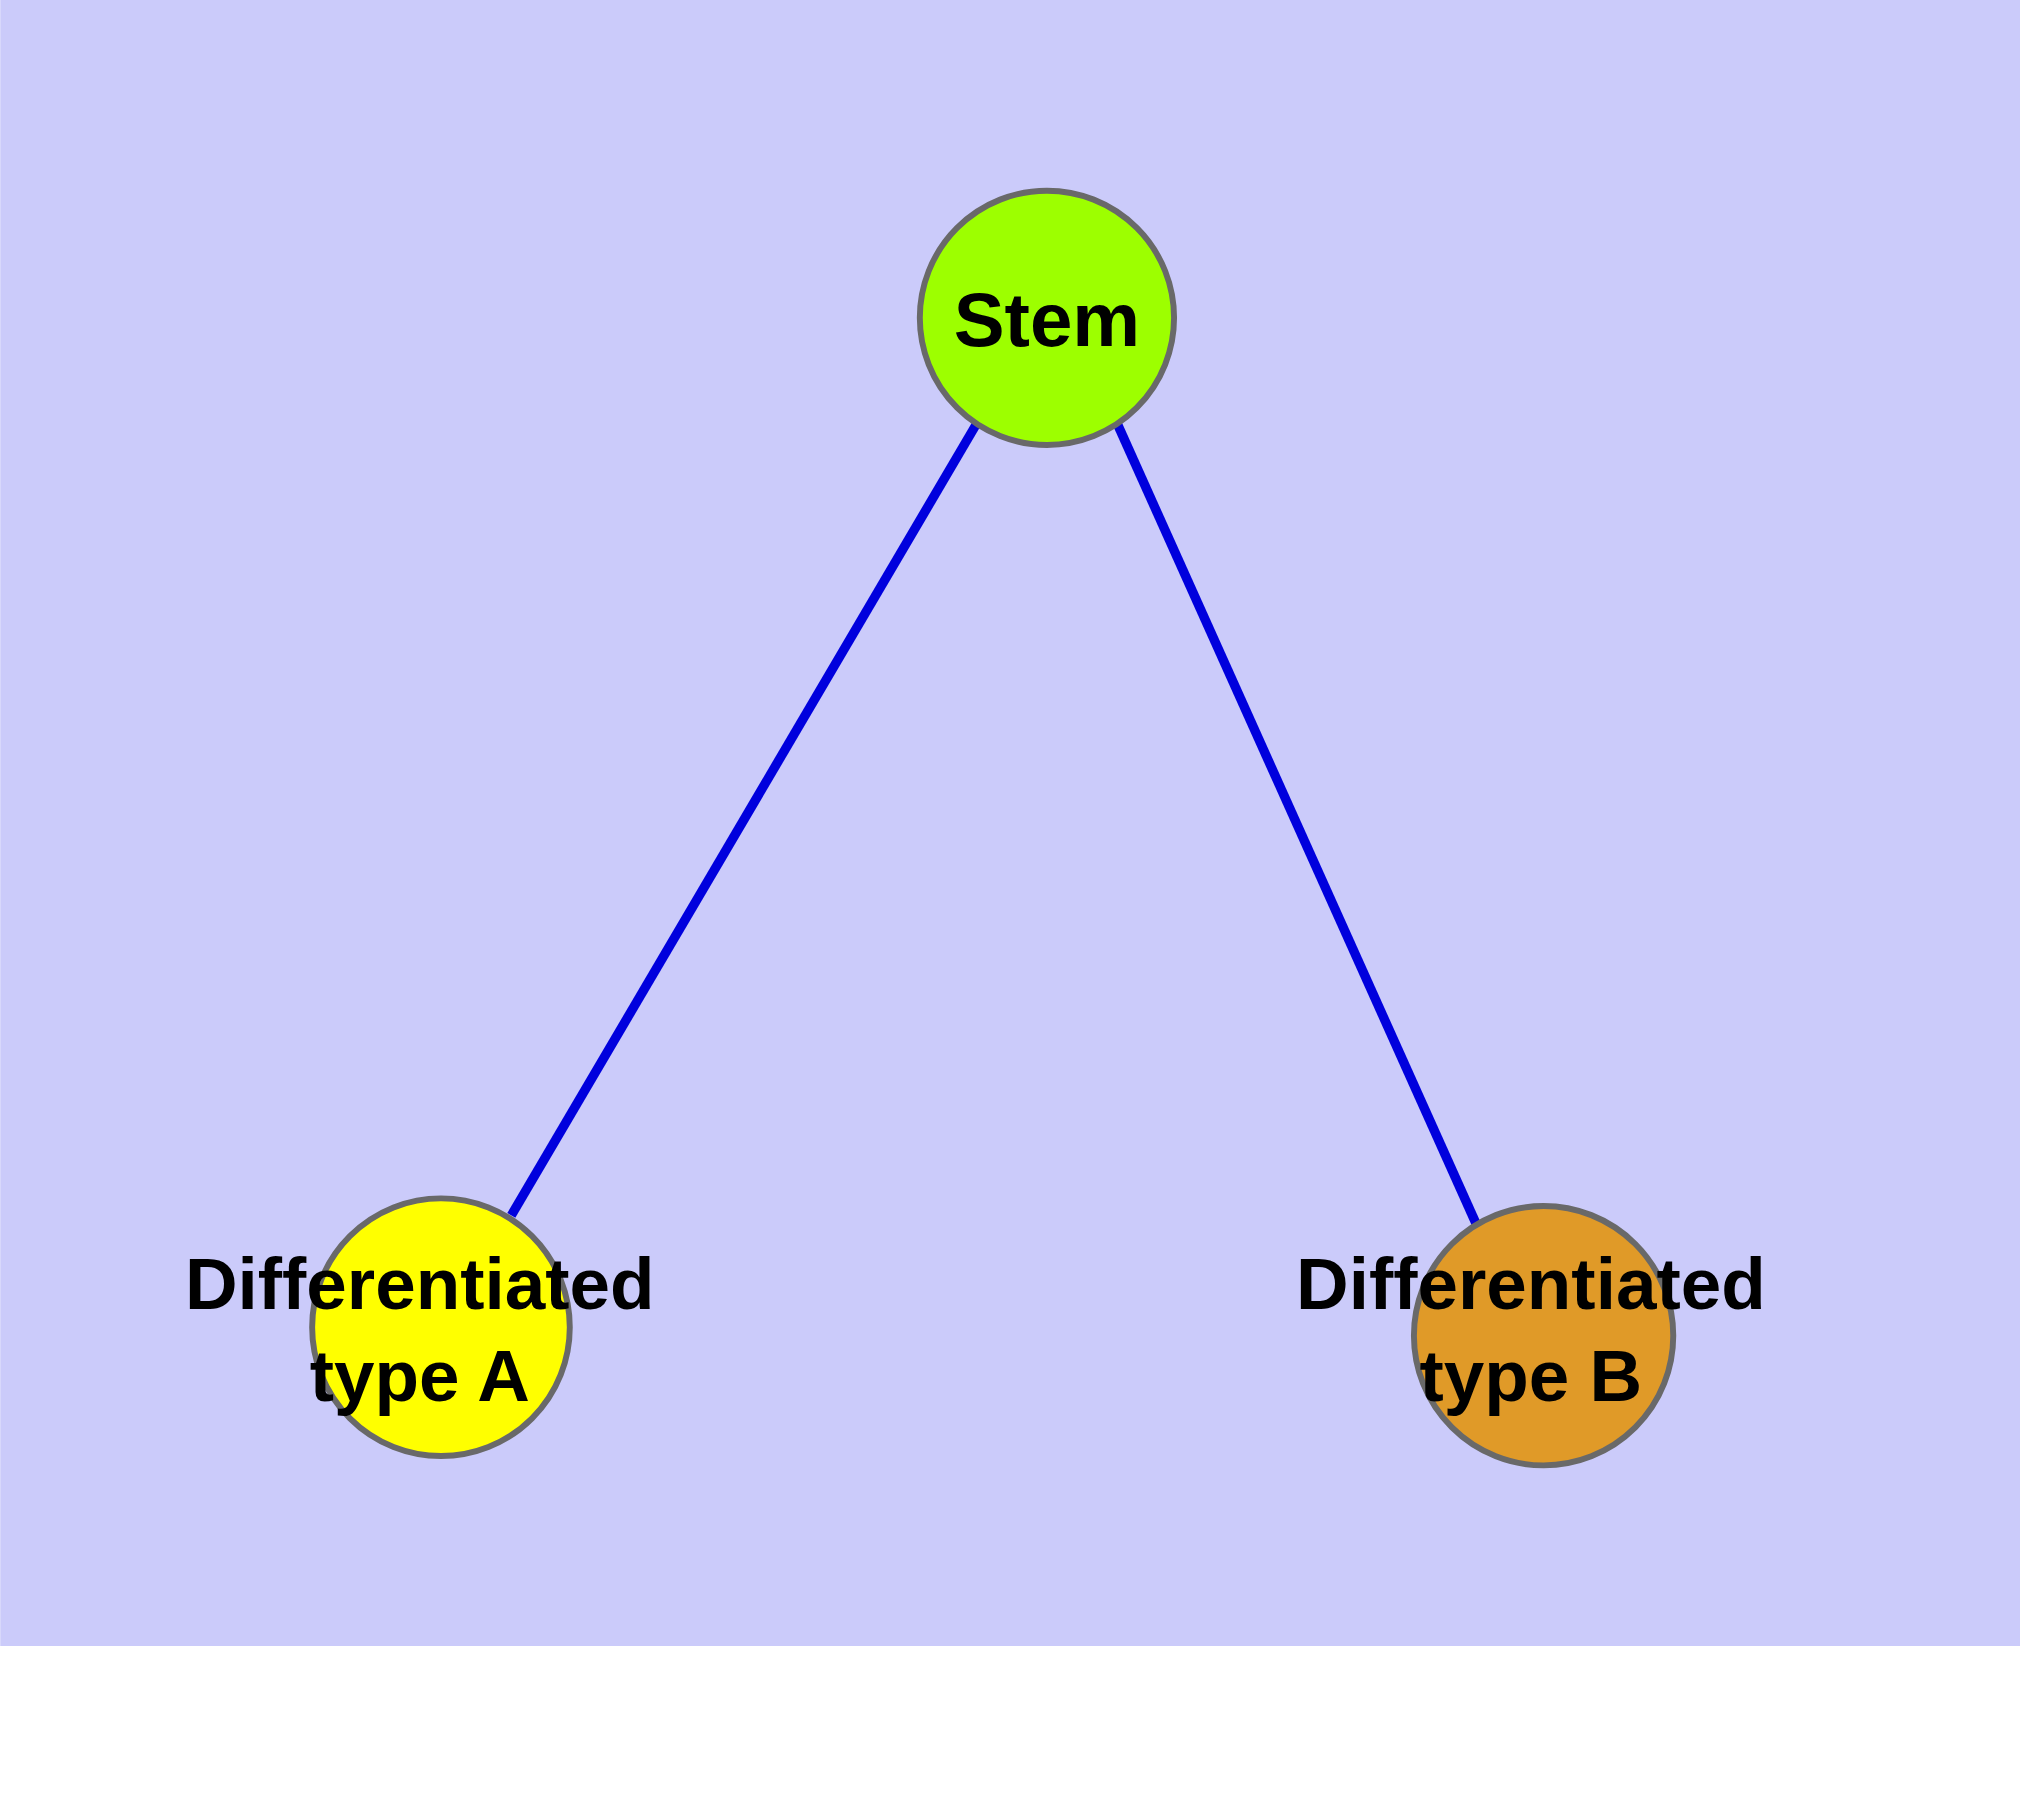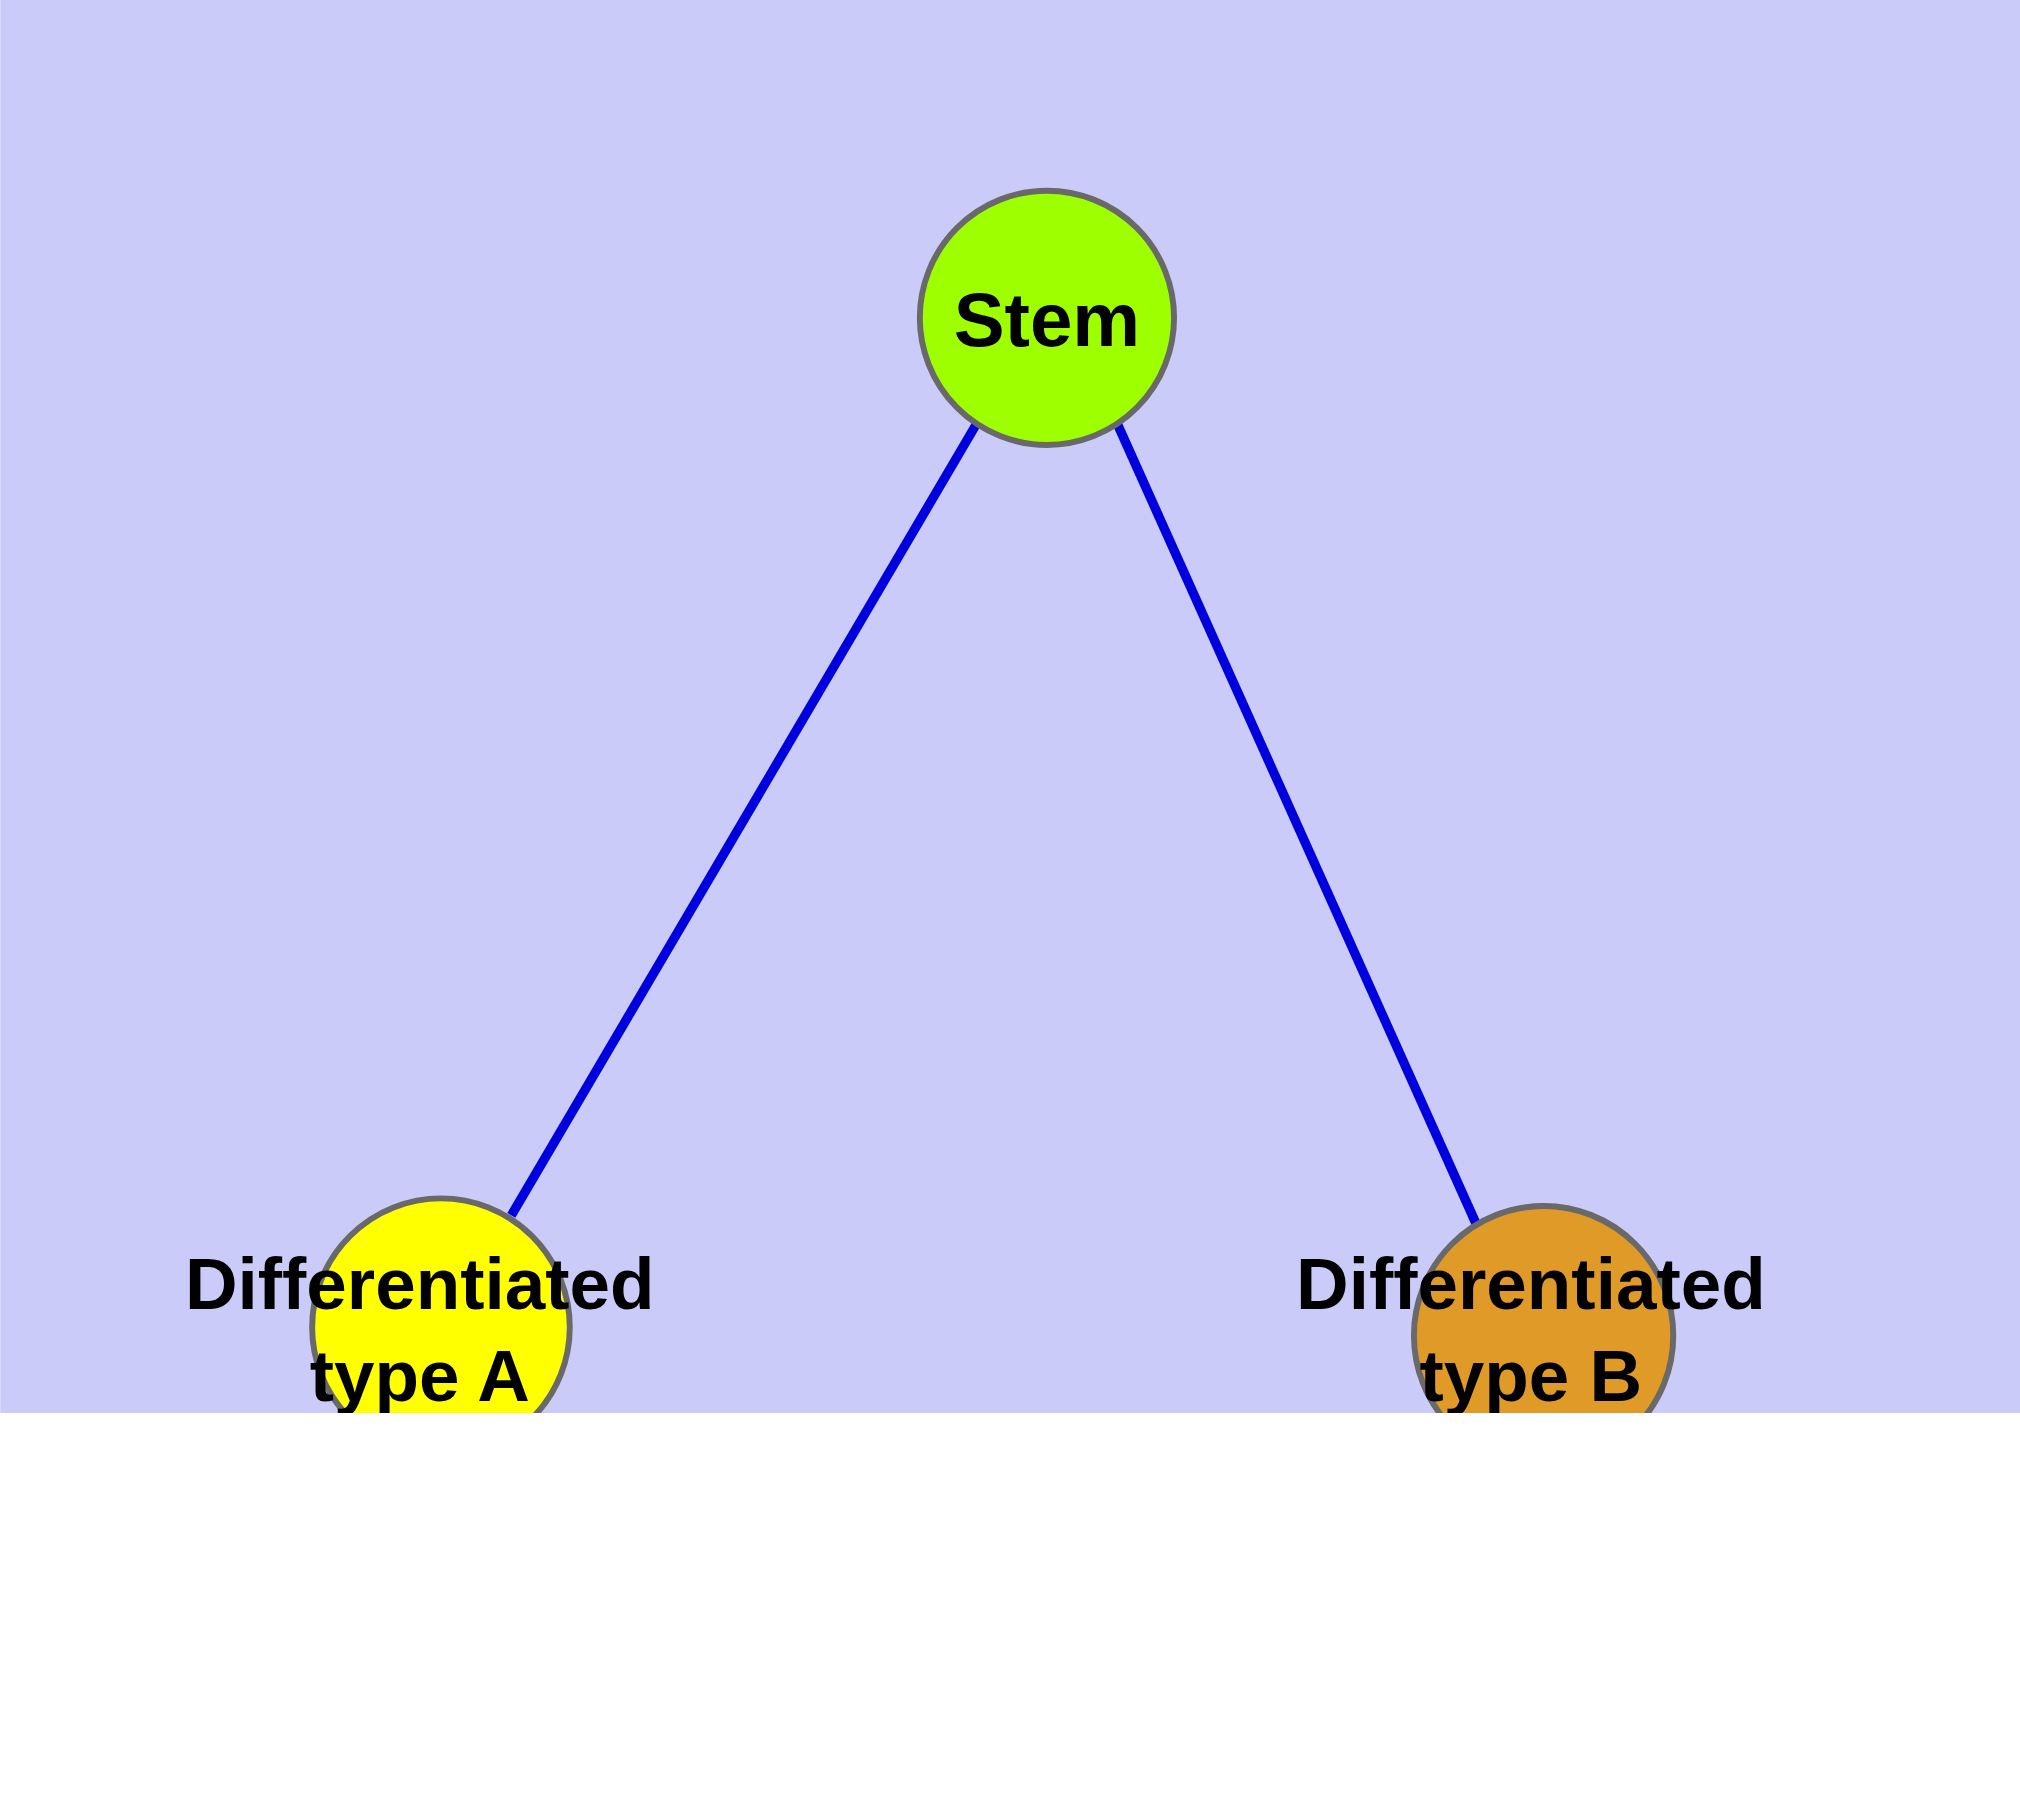--- a/index.html
+++ b/index.html
@@ -26,21 +26,21 @@
     font-family: "Liberation Sans", sans-serif;
     font-weight: bold;
     fill: #000000;
     text-anchor: middle;
     dominant-baseline: alphabetic;
   }
 </style>
 </head>
 <body>
 
-<div id="canvas" style="width: 2021px; height: 1413px;">
+<div id="canvas" style="width: 2021px; height: 1646px;">
   <svg id="graph-svg" viewBox="0 0 2384 2138">
     <rect id="bg-rect" x="0" y="0" width="2384" height="2138" fill="#cbcbfa"></rect>
     <g id="edges-layer">
         <line x1="1152" y1="500" x2="603" y2="1434" stroke="#0000dd" stroke-width="11" stroke-linecap="butt"></line>
         <line x1="1318" y1="500" x2="1741" y2="1443" stroke="#0000dd" stroke-width="11" stroke-linecap="butt"></line>
       </g>
     <g id="nodes-layer">
         <g>
           <circle cx="1235" cy="375" r="150" fill="#9dff00" stroke="#696969" stroke-width="7"></circle>
           <text class="node-label" x="1235" y="408" font-size="90" fill="#000000"><tspan x="1235">Stem</tspan></text>

